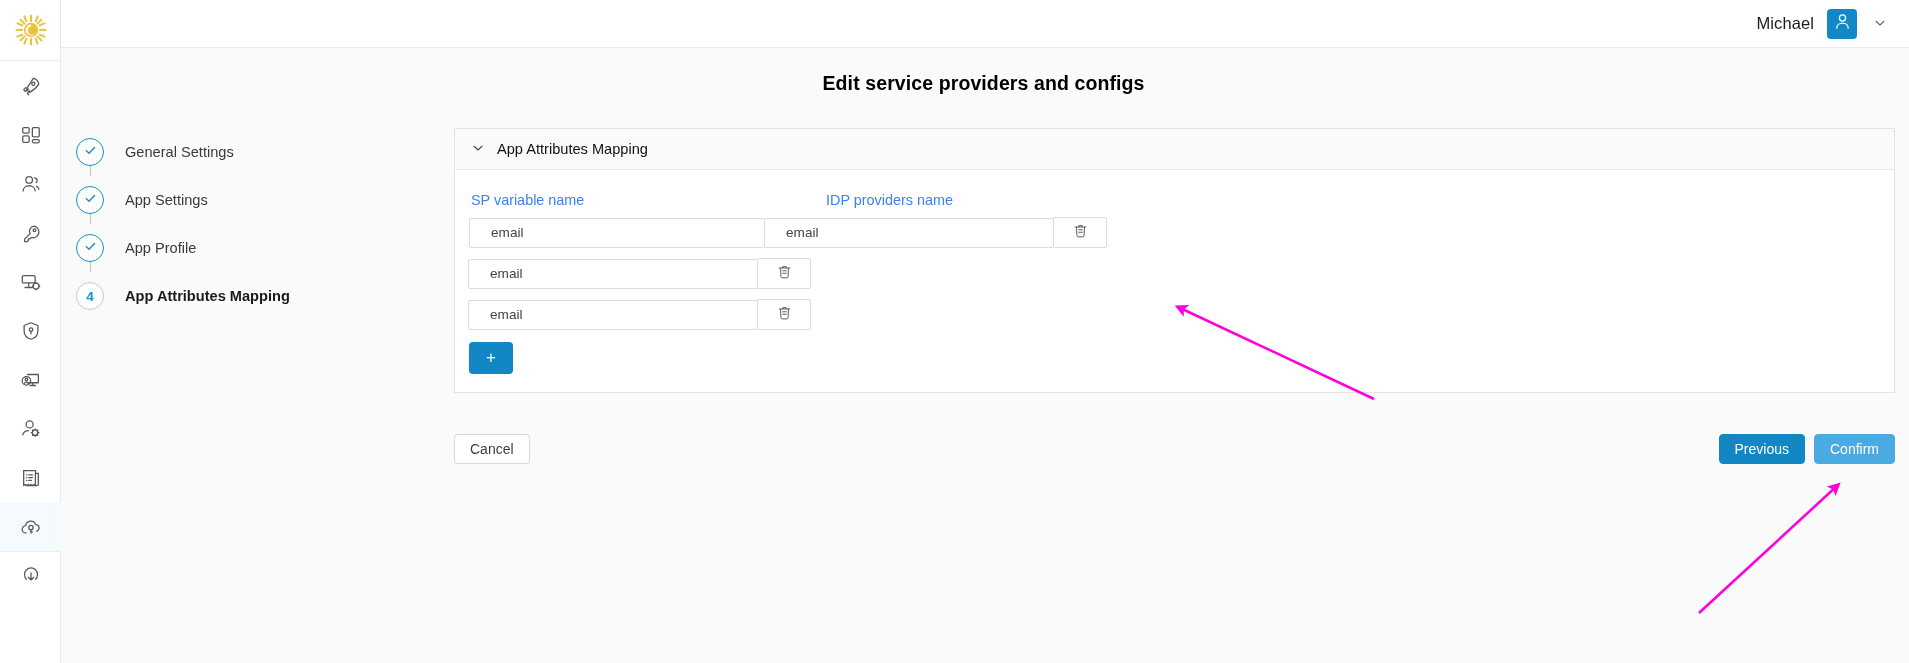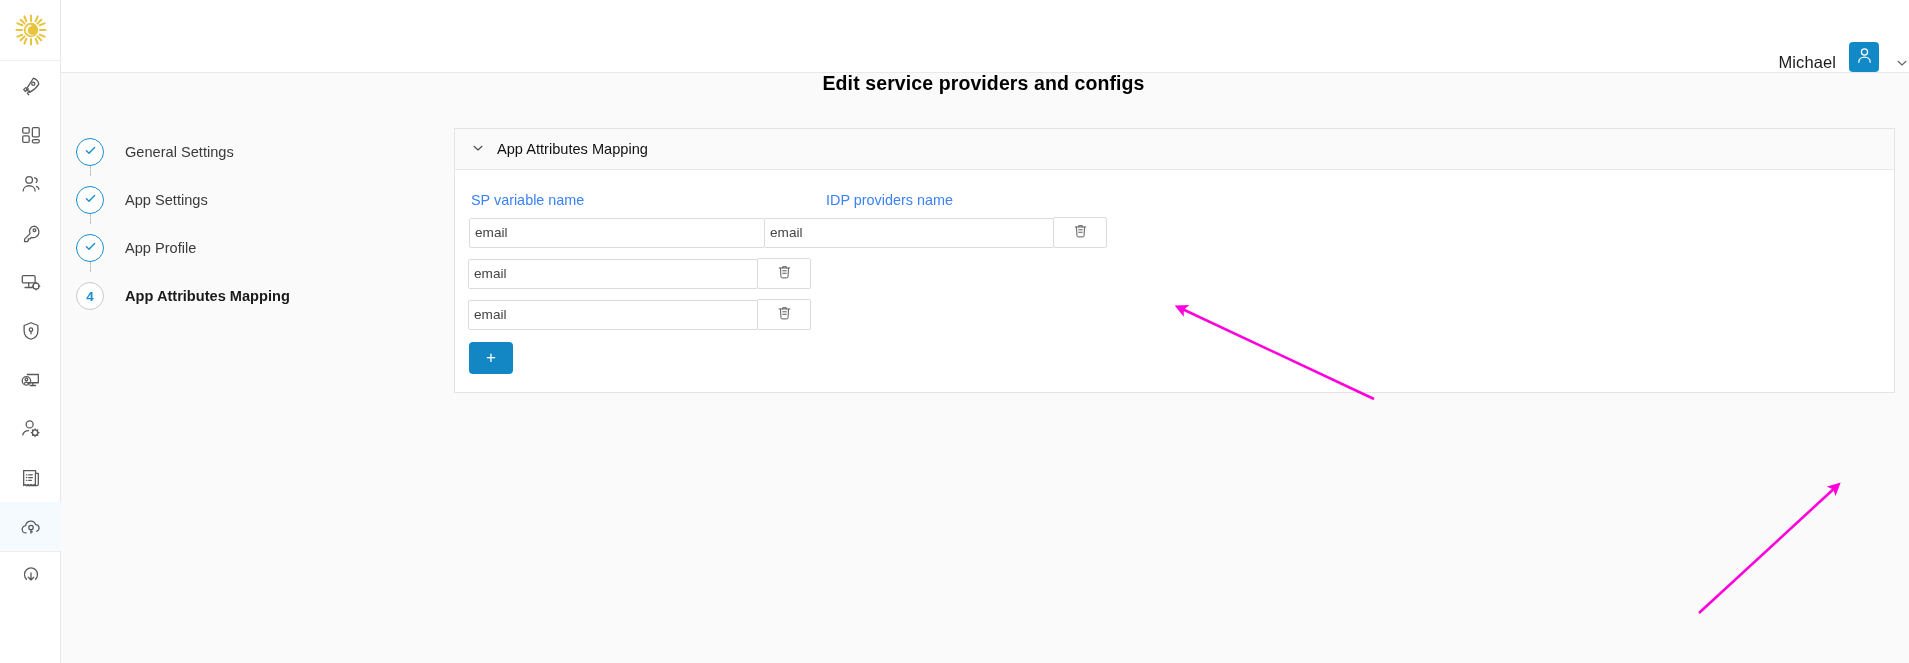--- a/index.html
+++ b/index.html
@@ -32,23 +32,24 @@
   }
   .rail-item.active { background: #f4fafd; }
   .rail-item.active::before {
     content: ""; position: absolute; left: 0; width: 0px; height: 49px;
   }
   .rail-sep { height: 1px; background: #ededed; margin: 0 0px; }
   .rail-icon svg { display: block; }
 
   
   .header {
-    position: absolute; left: 61px; top: 0; right: 0; height: 73px;
+    position: absolute; left: 61px; top: 0; right: 0; height: 48px;
     background: #ffffff; border-bottom: 1px solid #e9e9e9;
-    display: flex; align-items: flex-end; justify-content: flex-end;
+    display: flex; align-items: center; justify-content: flex-end;
+    padding-right: 22px;
   }
   .user-name {
     font-size: 16.5px; color: #1b1b1b; margin-right: 13px;
     letter-spacing: .1px;
   }
   .avatar {
     width: 30px; height: 30px; border-radius: 4px; background: #1089c6;
     display: flex; align-items: center; justify-content: center;
   }
   .caret {
@@ -96,21 +97,21 @@
   .card-body { padding: 16px 0 18px 14px; }
 
   .col-heads { display: flex; margin: 6px 0 9px 2px; }
   .col-head { font-size: 14.4px; color: #3b82f6; }
   .col-head.sp { width: 355px; }
   .col-head.idp { width: 300px; }
 
   .maprow { display: flex; align-items: center; margin-bottom: 10px; }
   .inp {
     height: 30px; border: 1px solid #dcdcdc; background: #fff;
-    font-size: 13.6px; color: #444; padding: 0 5px;
+    font-size: 13.6px; color: #444; padding: 0 21px;
     font-family: "Liberation Sans", sans-serif; outline: none;
     border-radius: 2px;
   }
   .inp.sp { width: 296px; }
   .inp.idp { width: 290px; margin-left: -1px; }
   .del-btn {
     width: 54px; height: 31px; border: 1px solid #dcdcdc; background: #fff;
     margin-left: -1px; display: flex; align-items: center; justify-content: center;
     cursor: pointer; border-radius: 2px;
   }
@@ -423,20 +424,27 @@
               <path d="M9.5 11h5M9.5 14.5h5"></path>
             </svg>
           </span>
         </span>
       </div>
 
       <button class="add-btn">+</button>
     </div>
   </div>
 
+  <div class="footer">
+    <button class="btn btn-cancel">Cancel</button>
+    <span class="footer-right">
+      <button class="btn btn-prev">Previous</button>
+      <button class="btn btn-confirm">Confirm</button>
+    </span>
+  </div>
 
   <svg class="annot">
     <defs>
       <marker id="ah" markerWidth="5" markerHeight="5" refX="3.6" refY="2.5" orient="auto">
         <path d="M0,0 L5,2.5 L0,5 L1.1,2.5 z" fill="#ff00dd"></path>
       </marker>
     </defs>
     <line x1="1374" y1="399" x2="1178" y2="307" stroke="#ff00dd" stroke-width="2.6" marker-end="url(#ah)"></line>
     <line x1="1699" y1="613" x2="1838" y2="485" stroke="#ff00dd" stroke-width="2.6" marker-end="url(#ah)"></line>
   </svg>

